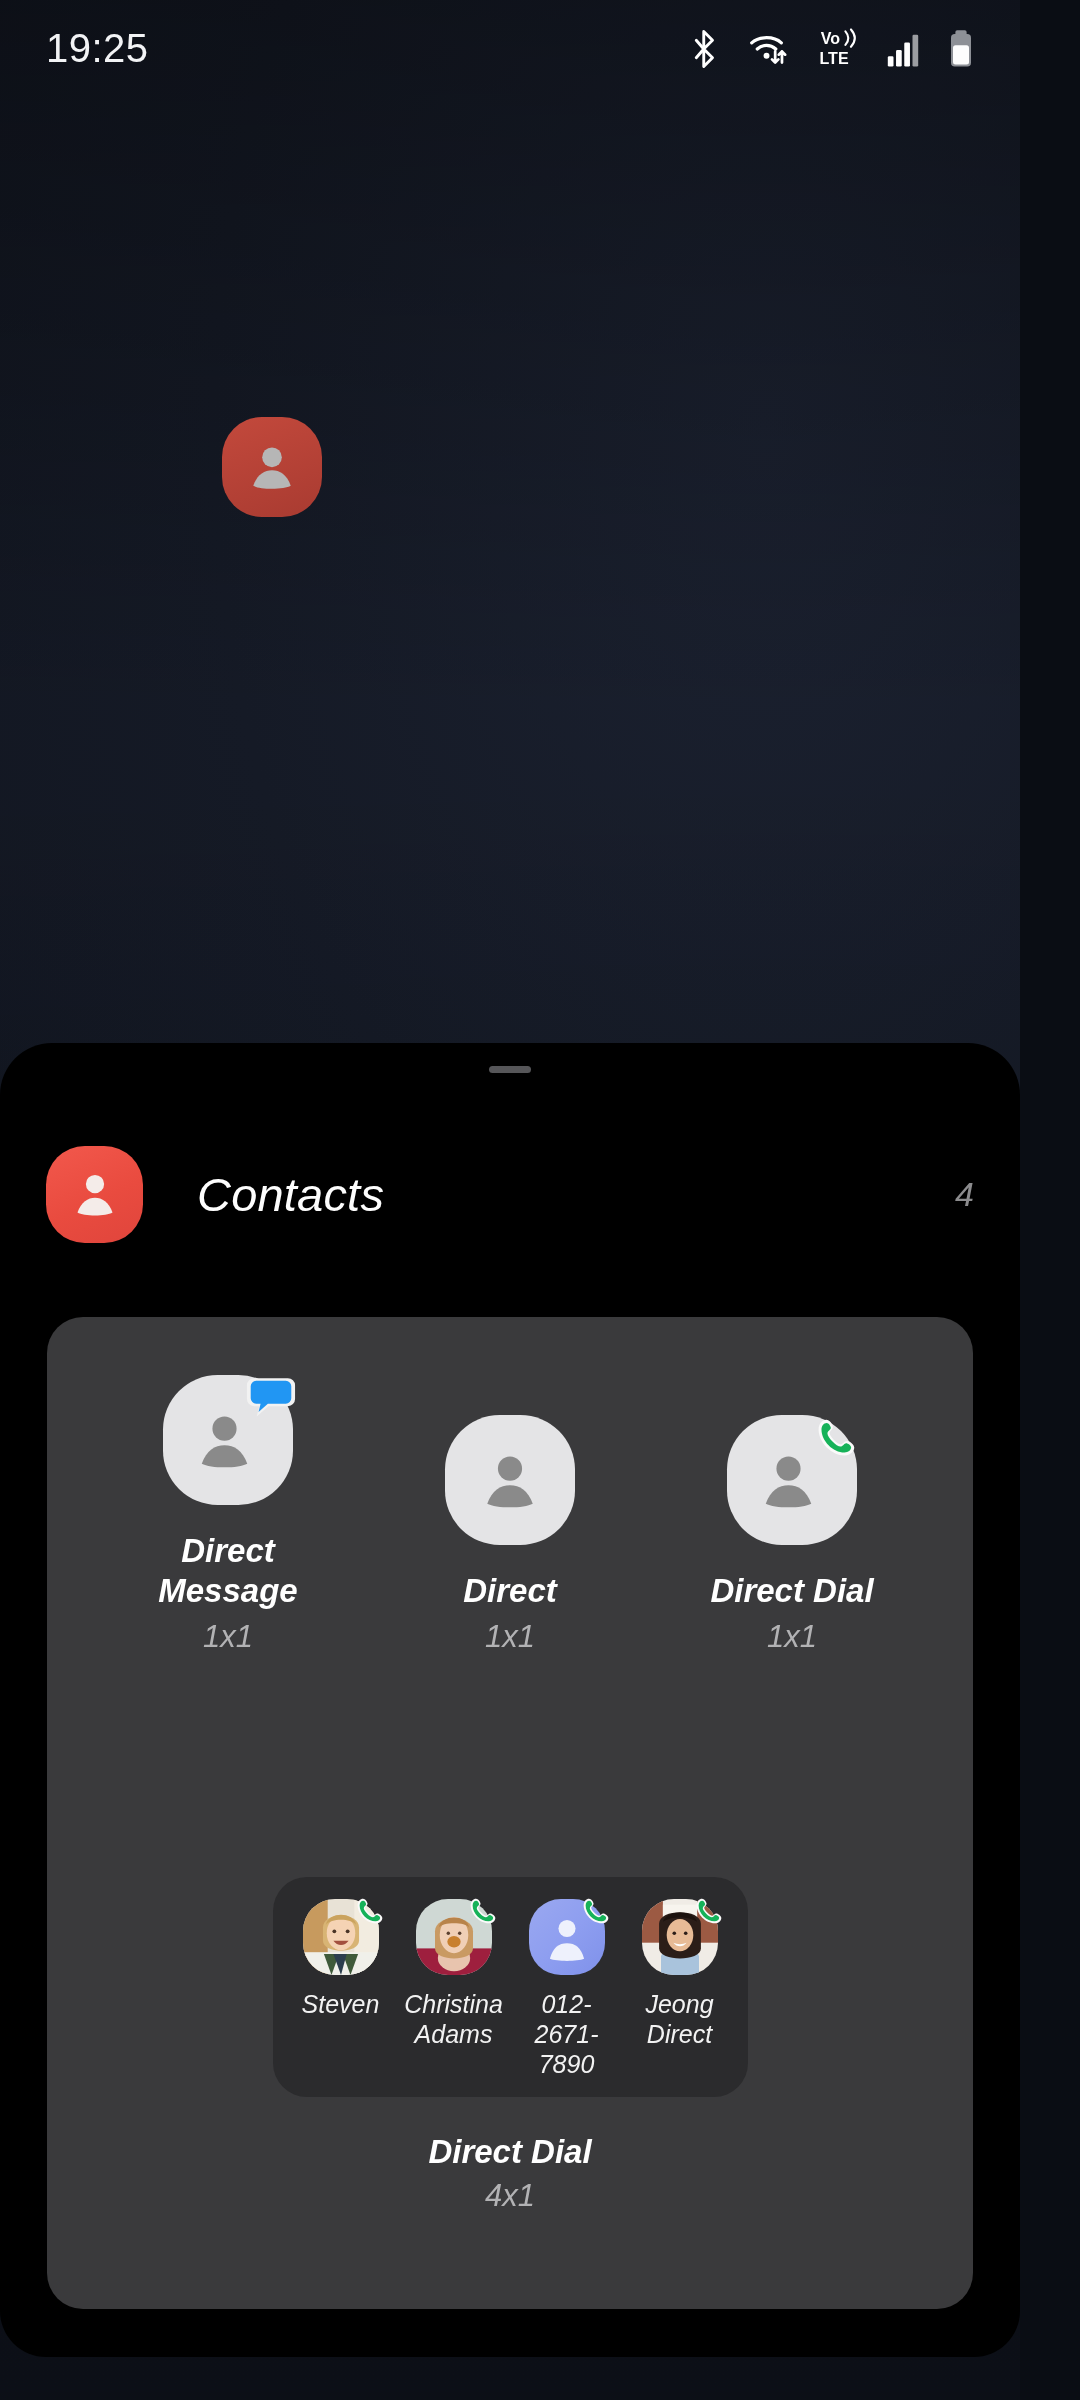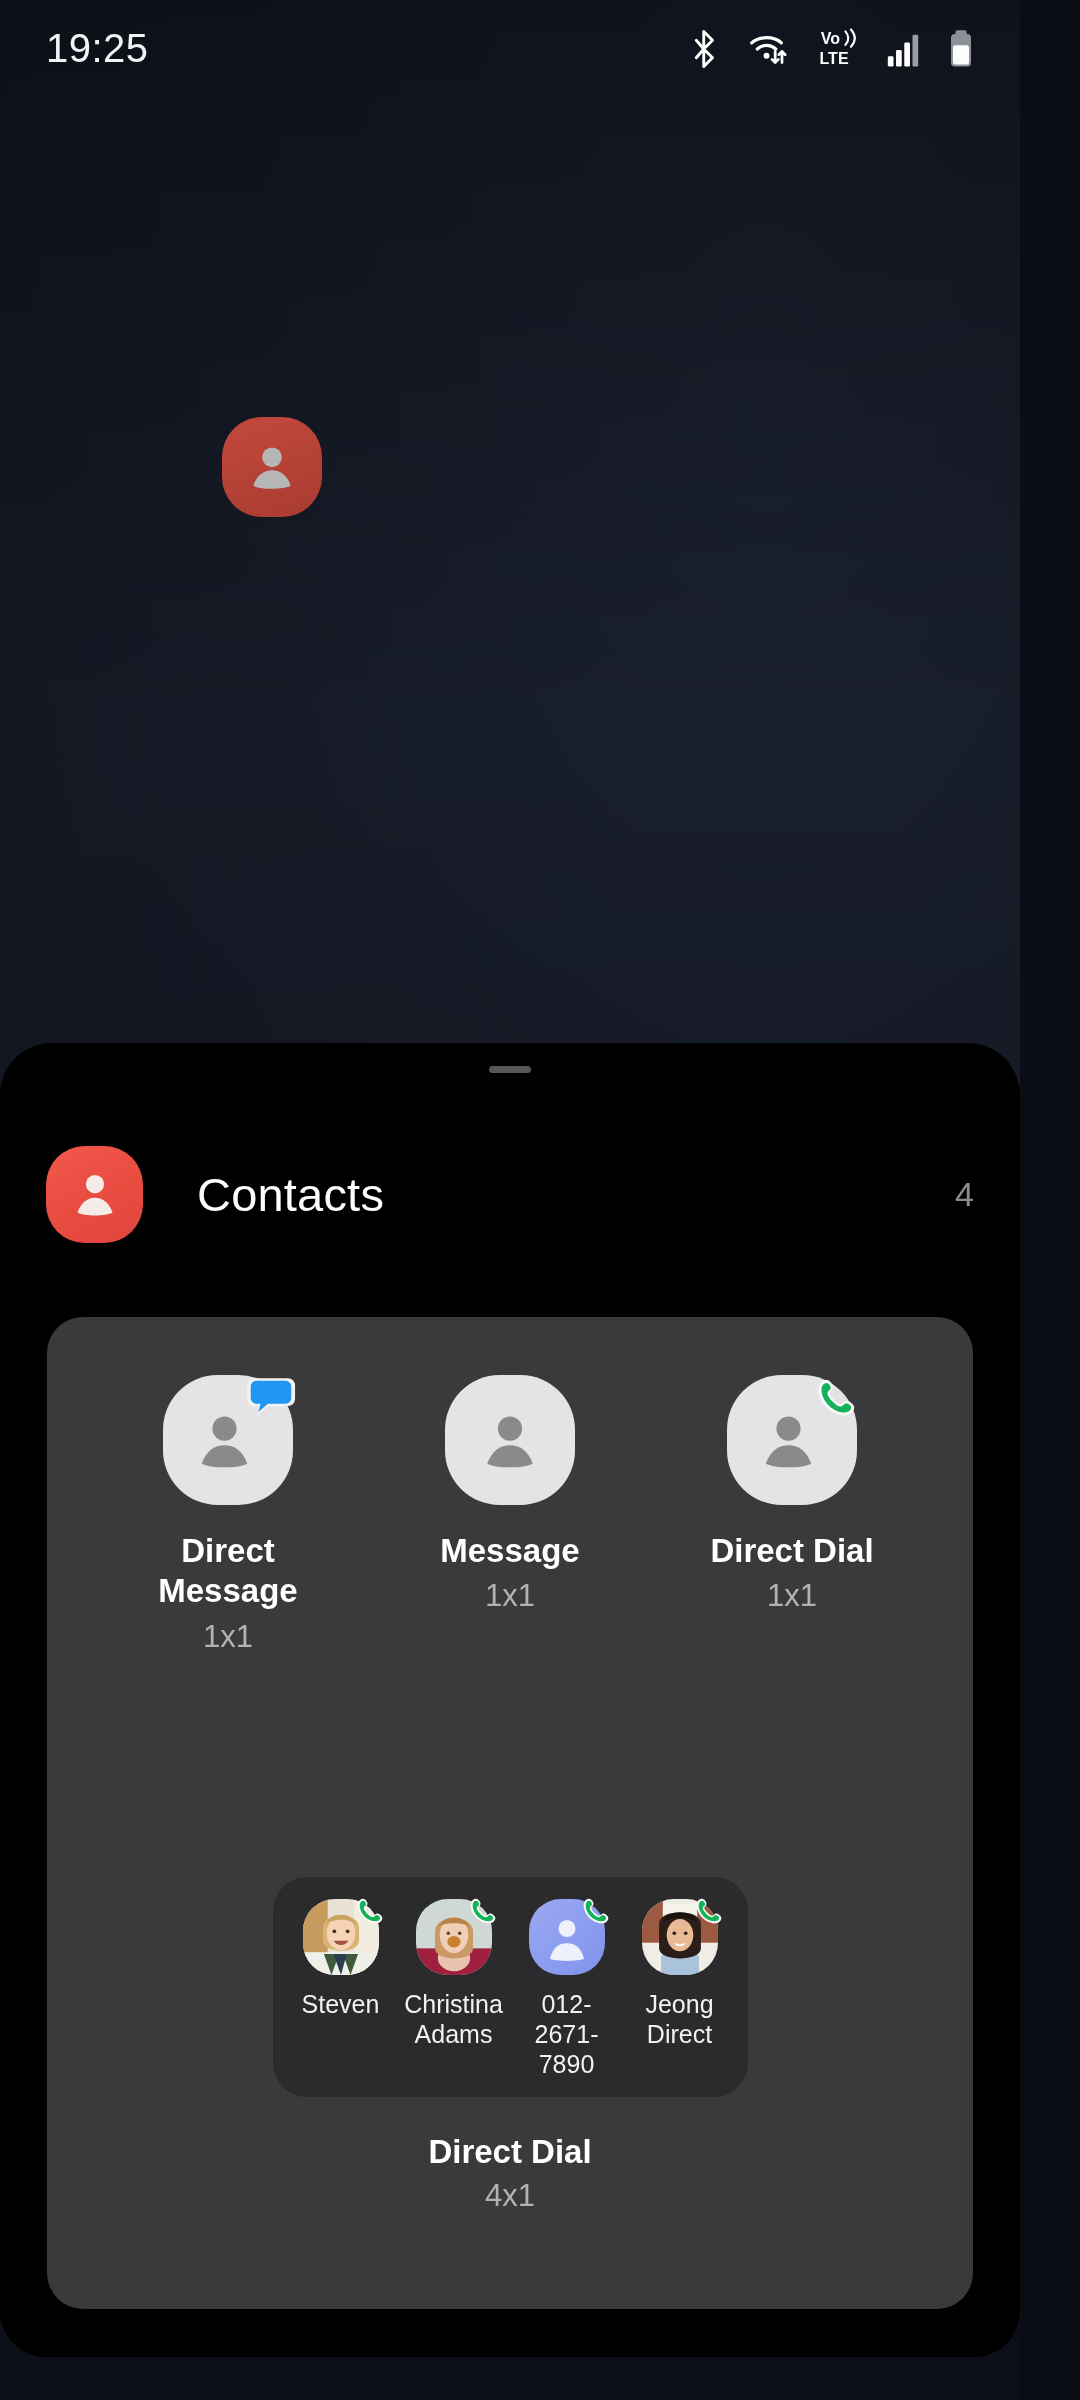--- a/index.html
+++ b/index.html
@@ -48,21 +48,21 @@
     background:linear-gradient(160deg,#c3493c,#a93b31);
     border-radius:40% ;
   }
 
   
   .sheet{
     position:absolute; left:0; right:0;
     top:1043px; height:1314px;
     background:#000;
     border-radius:52px 52px 46px 46px;
-    z-index:20; overflow:hidden;
+    z-index:20; overflow:hidden;font-style:italic;
   }
   .handle{
     position:absolute; top:23px; left:50%; transform:translateX(-50%);
     width:42px; height:7px; border-radius:4px; background:#565659;
   }
 
   .sheet-header{
     position:absolute; top:86px; left:0; right:0; height:130px;
     display:flex; align-items:center; padding:0 46px;
   }
@@ -79,21 +79,21 @@
     margin-left:auto; font-size:34px; color:#8c8c8e; font-weight:400;
   }
 
   
   .panel{
     position:absolute; left:47px; right:47px; top:274px; bottom:48px;
     background:#3a3a3c; border-radius:36px;
   }
 
   .widget-row{
-    display:flex; padding:58px 40px 0 40px;
+    display:flex; padding:58px 40px 0 40px;align-items:flex-end;
   }
   .widget-cell{
     flex:1; display:flex; flex-direction:column; align-items:center;
   }
   .w-icon{
     width:130px; height:130px; position:relative;
   }
   .w-icon .squircle{
     background:#e4e4e6;
     border-radius:42%;
@@ -241,21 +241,21 @@
 
         <div class="widget-cell">
           <div class="w-icon">
             <div class="squircle">
               <svg width="84" height="84" viewBox="0 0 48 48">
                 <circle cx="24" cy="17.5" r="6.9" fill="#8a8a8a"></circle>
                 <path d="M11 37.5 C13.8 30 18.4 27 24 27 C29.6 27 34.2 30 37 37.5 C32 40.3 16 40.3 11 37.5 Z" fill="#8a8a8a"></path>
               </svg>
             </div>
           </div>
-          <div class="w-label">Message</div>
+          <div class="w-label">Direct</div>
           <div class="w-size">1x1</div>
         </div>
 
         <div class="widget-cell">
           <div class="w-icon">
             <div class="squircle">
               <svg width="84" height="84" viewBox="0 0 48 48">
                 <circle cx="22" cy="17.5" r="6.9" fill="#8a8a8a"></circle>
                 <path d="M9 37.5 C11.8 30 16.4 27 22 27 C27.6 27 32.2 30 35 37.5 C30 40.3 14 40.3 9 37.5 Z" fill="#8a8a8a"></path>
               </svg>

